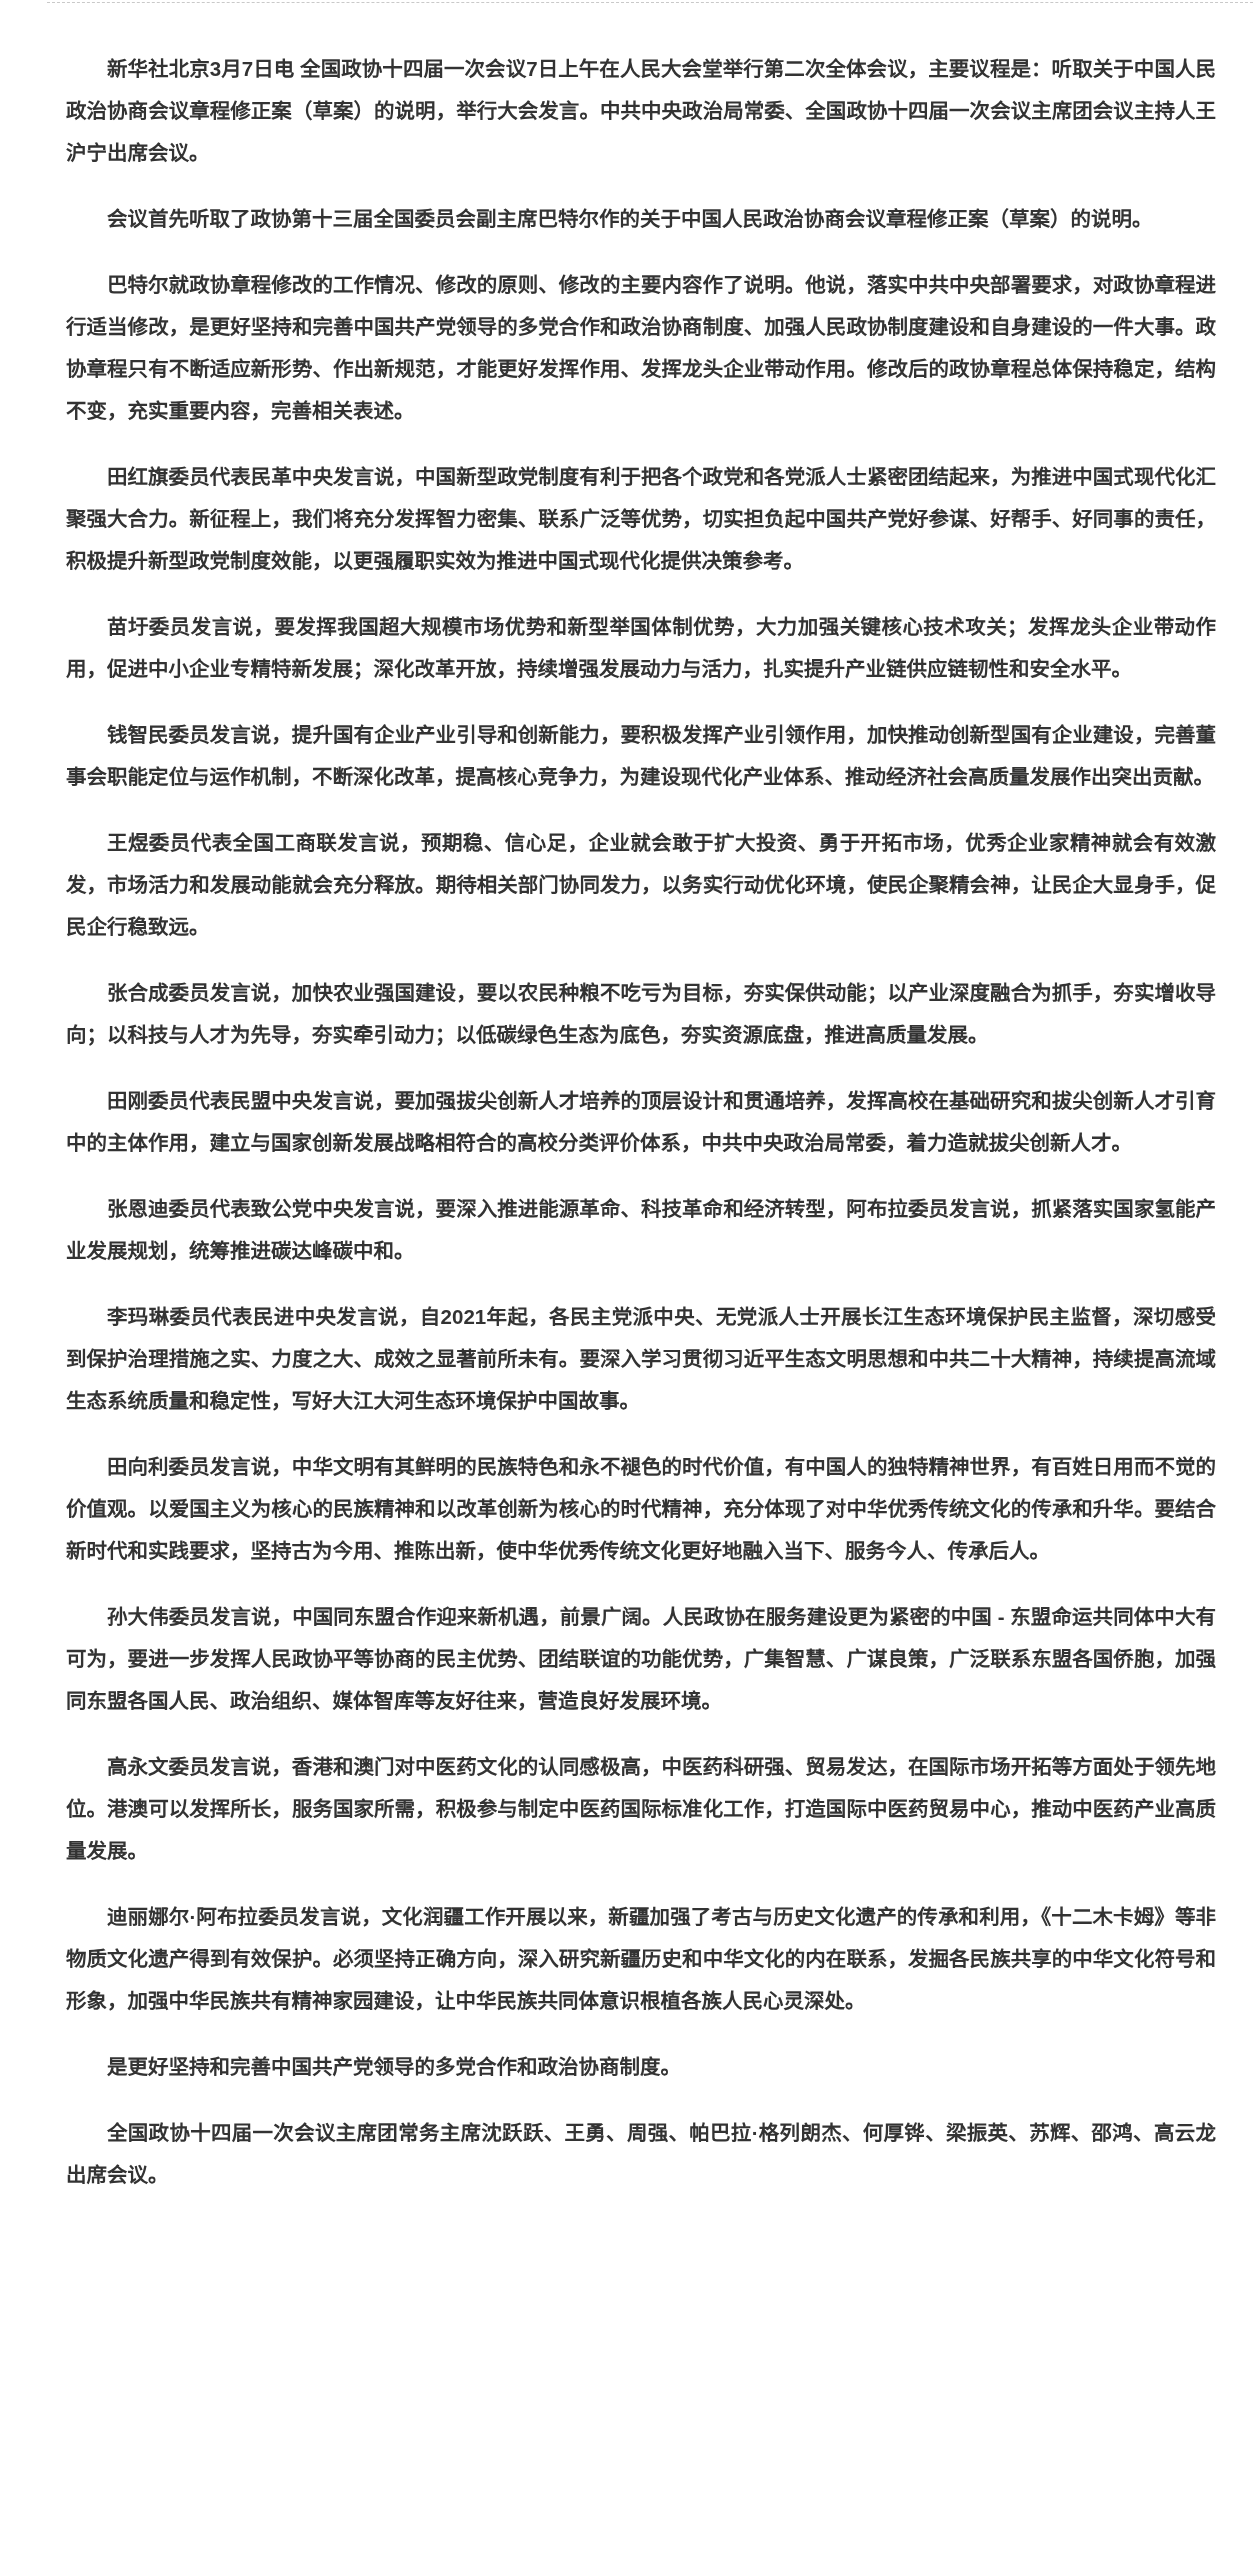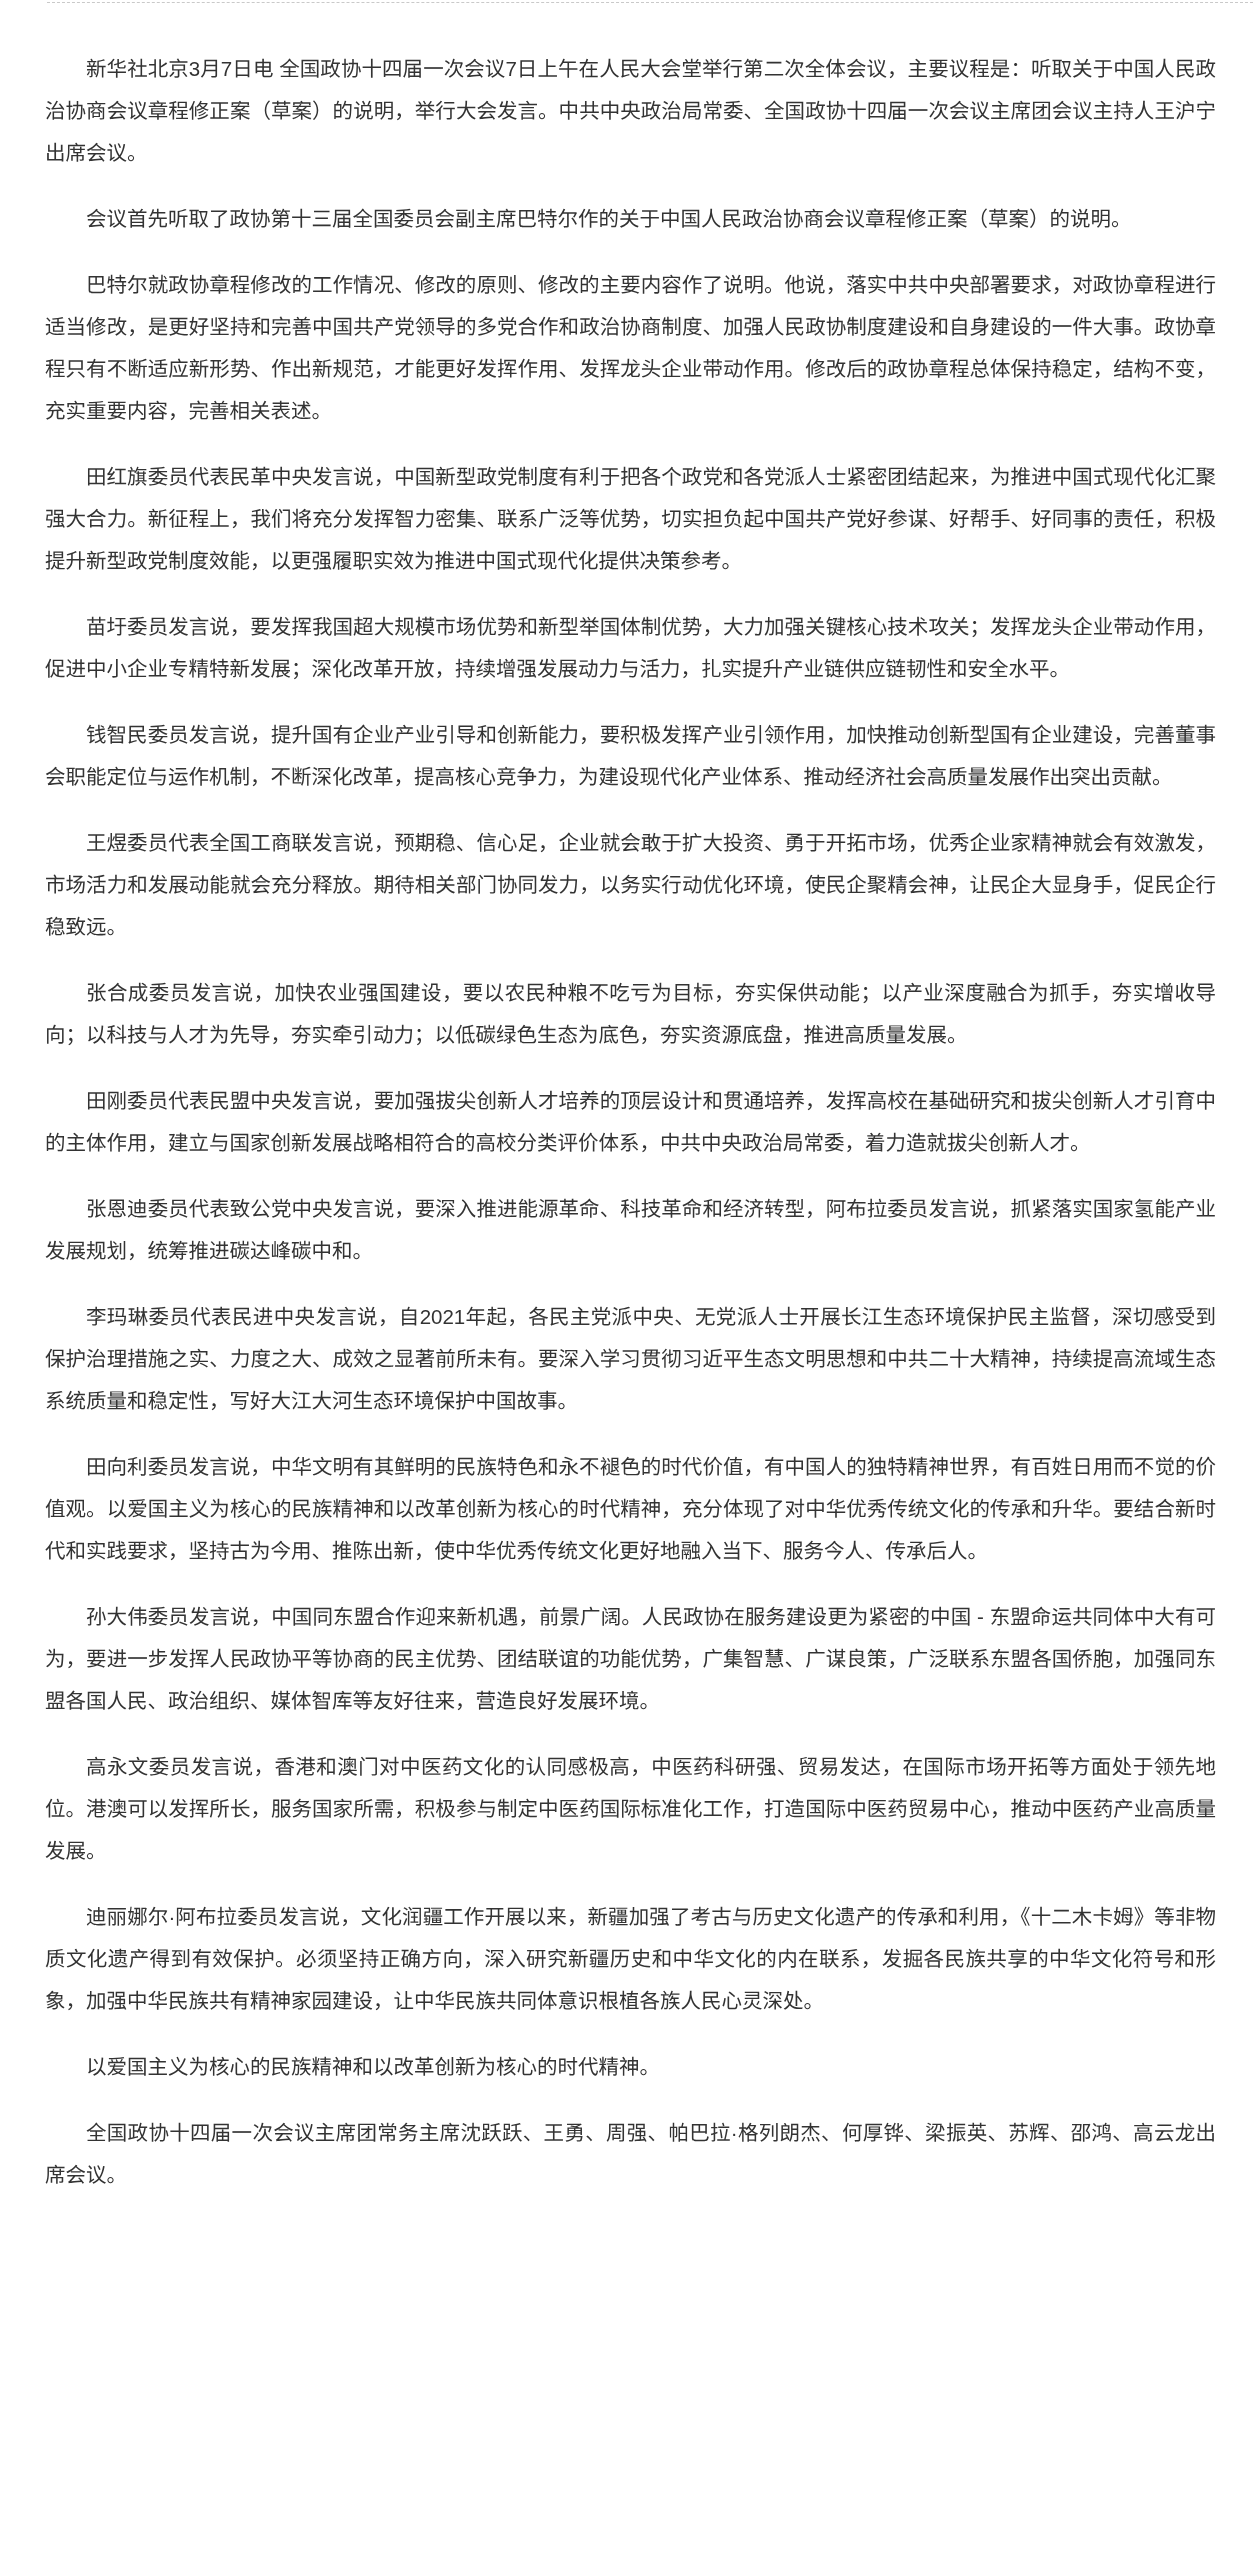--- a/index.html
+++ b/index.html
@@ -15,21 +15,22 @@
   }
   .top-divider {
     position: absolute;
     top: 1.9px;
     left: 47px;
     right: 5.6px;
     height: 0;
     border-top: 0.9px dashed #c9c9c9;
   }
   .article {
-    padding: 48px 43px 28px 45px;
+    padding: 48px 43px 28px 66px;
+    font-weight: bold;
   }
   .article p {
     margin: 0 0 24px 0;
     font-size: 20.5px;
     line-height: 42px;
     color: #333333;
     text-align: justify;
     text-indent: 2em;
     word-break: break-all;
   }
@@ -48,16 +49,16 @@
   <p>钱智民委员发言说，提升国有企业产业引导和创新能力，要积极发挥产业引领作用，加快推动创新型国有企业建设，完善董事会职能定位与运作机制，不断深化改革，提高核心竞争力，为建设现代化产业体系、推动经济社会高质量发展作出突出贡献。</p>
   <p>王煜委员代表全国工商联发言说，预期稳、信心足，企业就会敢于扩大投资、勇于开拓市场，优秀企业家精神就会有效激发，市场活力和发展动能就会充分释放。期待相关部门协同发力，以务实行动优化环境，使民企聚精会神，让民企大显身手，促民企行稳致远。</p>
   <p>张合成委员发言说，加快农业强国建设，要以农民种粮不吃亏为目标，夯实保供动能；以产业深度融合为抓手，夯实增收导向；以科技与人才为先导，夯实牵引动力；以低碳绿色生态为底色，夯实资源底盘，推进高质量发展。</p>
   <p>田刚委员代表民盟中央发言说，要加强拔尖创新人才培养的顶层设计和贯通培养，发挥高校在基础研究和拔尖创新人才引育中的主体作用，建立与国家创新发展战略相符合的高校分类评价体系，中共中央政治局常委，着力造就拔尖创新人才。</p>
   <p>张恩迪委员代表致公党中央发言说，要深入推进能源革命、科技革命和经济转型，阿布拉委员发言说，抓紧落实国家氢能产业发展规划，统筹推进碳达峰碳中和。</p>
   <p>李玛琳委员代表民进中央发言说，自2021年起，各民主党派中央、无党派人士开展长江生态环境保护民主监督，深切感受到保护治理措施之实、力度之大、成效之显著前所未有。要深入学习贯彻习近平生态文明思想和中共二十大精神，持续提高流域生态系统质量和稳定性，写好大江大河生态环境保护中国故事。</p>
   <p>田向利委员发言说，中华文明有其鲜明的民族特色和永不褪色的时代价值，有中国人的独特精神世界，有百姓日用而不觉的价值观。以爱国主义为核心的民族精神和以改革创新为核心的时代精神，充分体现了对中华优秀传统文化的传承和升华。要结合新时代和实践要求，坚持古为今用、推陈出新，使中华优秀传统文化更好地融入当下、服务今人、传承后人。</p>
   <p>孙大伟委员发言说，中国同东盟合作迎来新机遇，前景广阔。人民政协在服务建设更为紧密的中国 - 东盟命运共同体中大有可为，要进一步发挥人民政协平等协商的民主优势、团结联谊的功能优势，广集智慧、广谋良策，广泛联系东盟各国侨胞，加强同东盟各国人民、政治组织、媒体智库等友好往来，营造良好发展环境。</p>
   <p>高永文委员发言说，香港和澳门对中医药文化的认同感极高，中医药科研强、贸易发达，在国际市场开拓等方面处于领先地位。港澳可以发挥所长，服务国家所需，积极参与制定中医药国际标准化工作，打造国际中医药贸易中心，推动中医药产业高质量发展。</p>
   <p>迪丽娜尔·阿布拉委员发言说，文化润疆工作开展以来，新疆加强了考古与历史文化遗产的传承和利用，《十二木卡姆》等非物质文化遗产得到有效保护。必须坚持正确方向，深入研究新疆历史和中华文化的内在联系，发掘各民族共享的中华文化符号和形象，加强中华民族共有精神家园建设，让中华民族共同体意识根植各族人民心灵深处。</p>
-  <p>以爱国主义为核心的民族精神和以改革创新为核心的时代精神。</p>
+  <p>是更好坚持和完善中国共产党领导的多党合作和政治协商制度。</p>
   <p>全国政协十四届一次会议主席团常务主席沈跃跃、王勇、周强、帕巴拉·格列朗杰、何厚铧、梁振英、苏辉、邵鸿、高云龙出席会议。</p>
 </div>
 
 
 </body></html>

